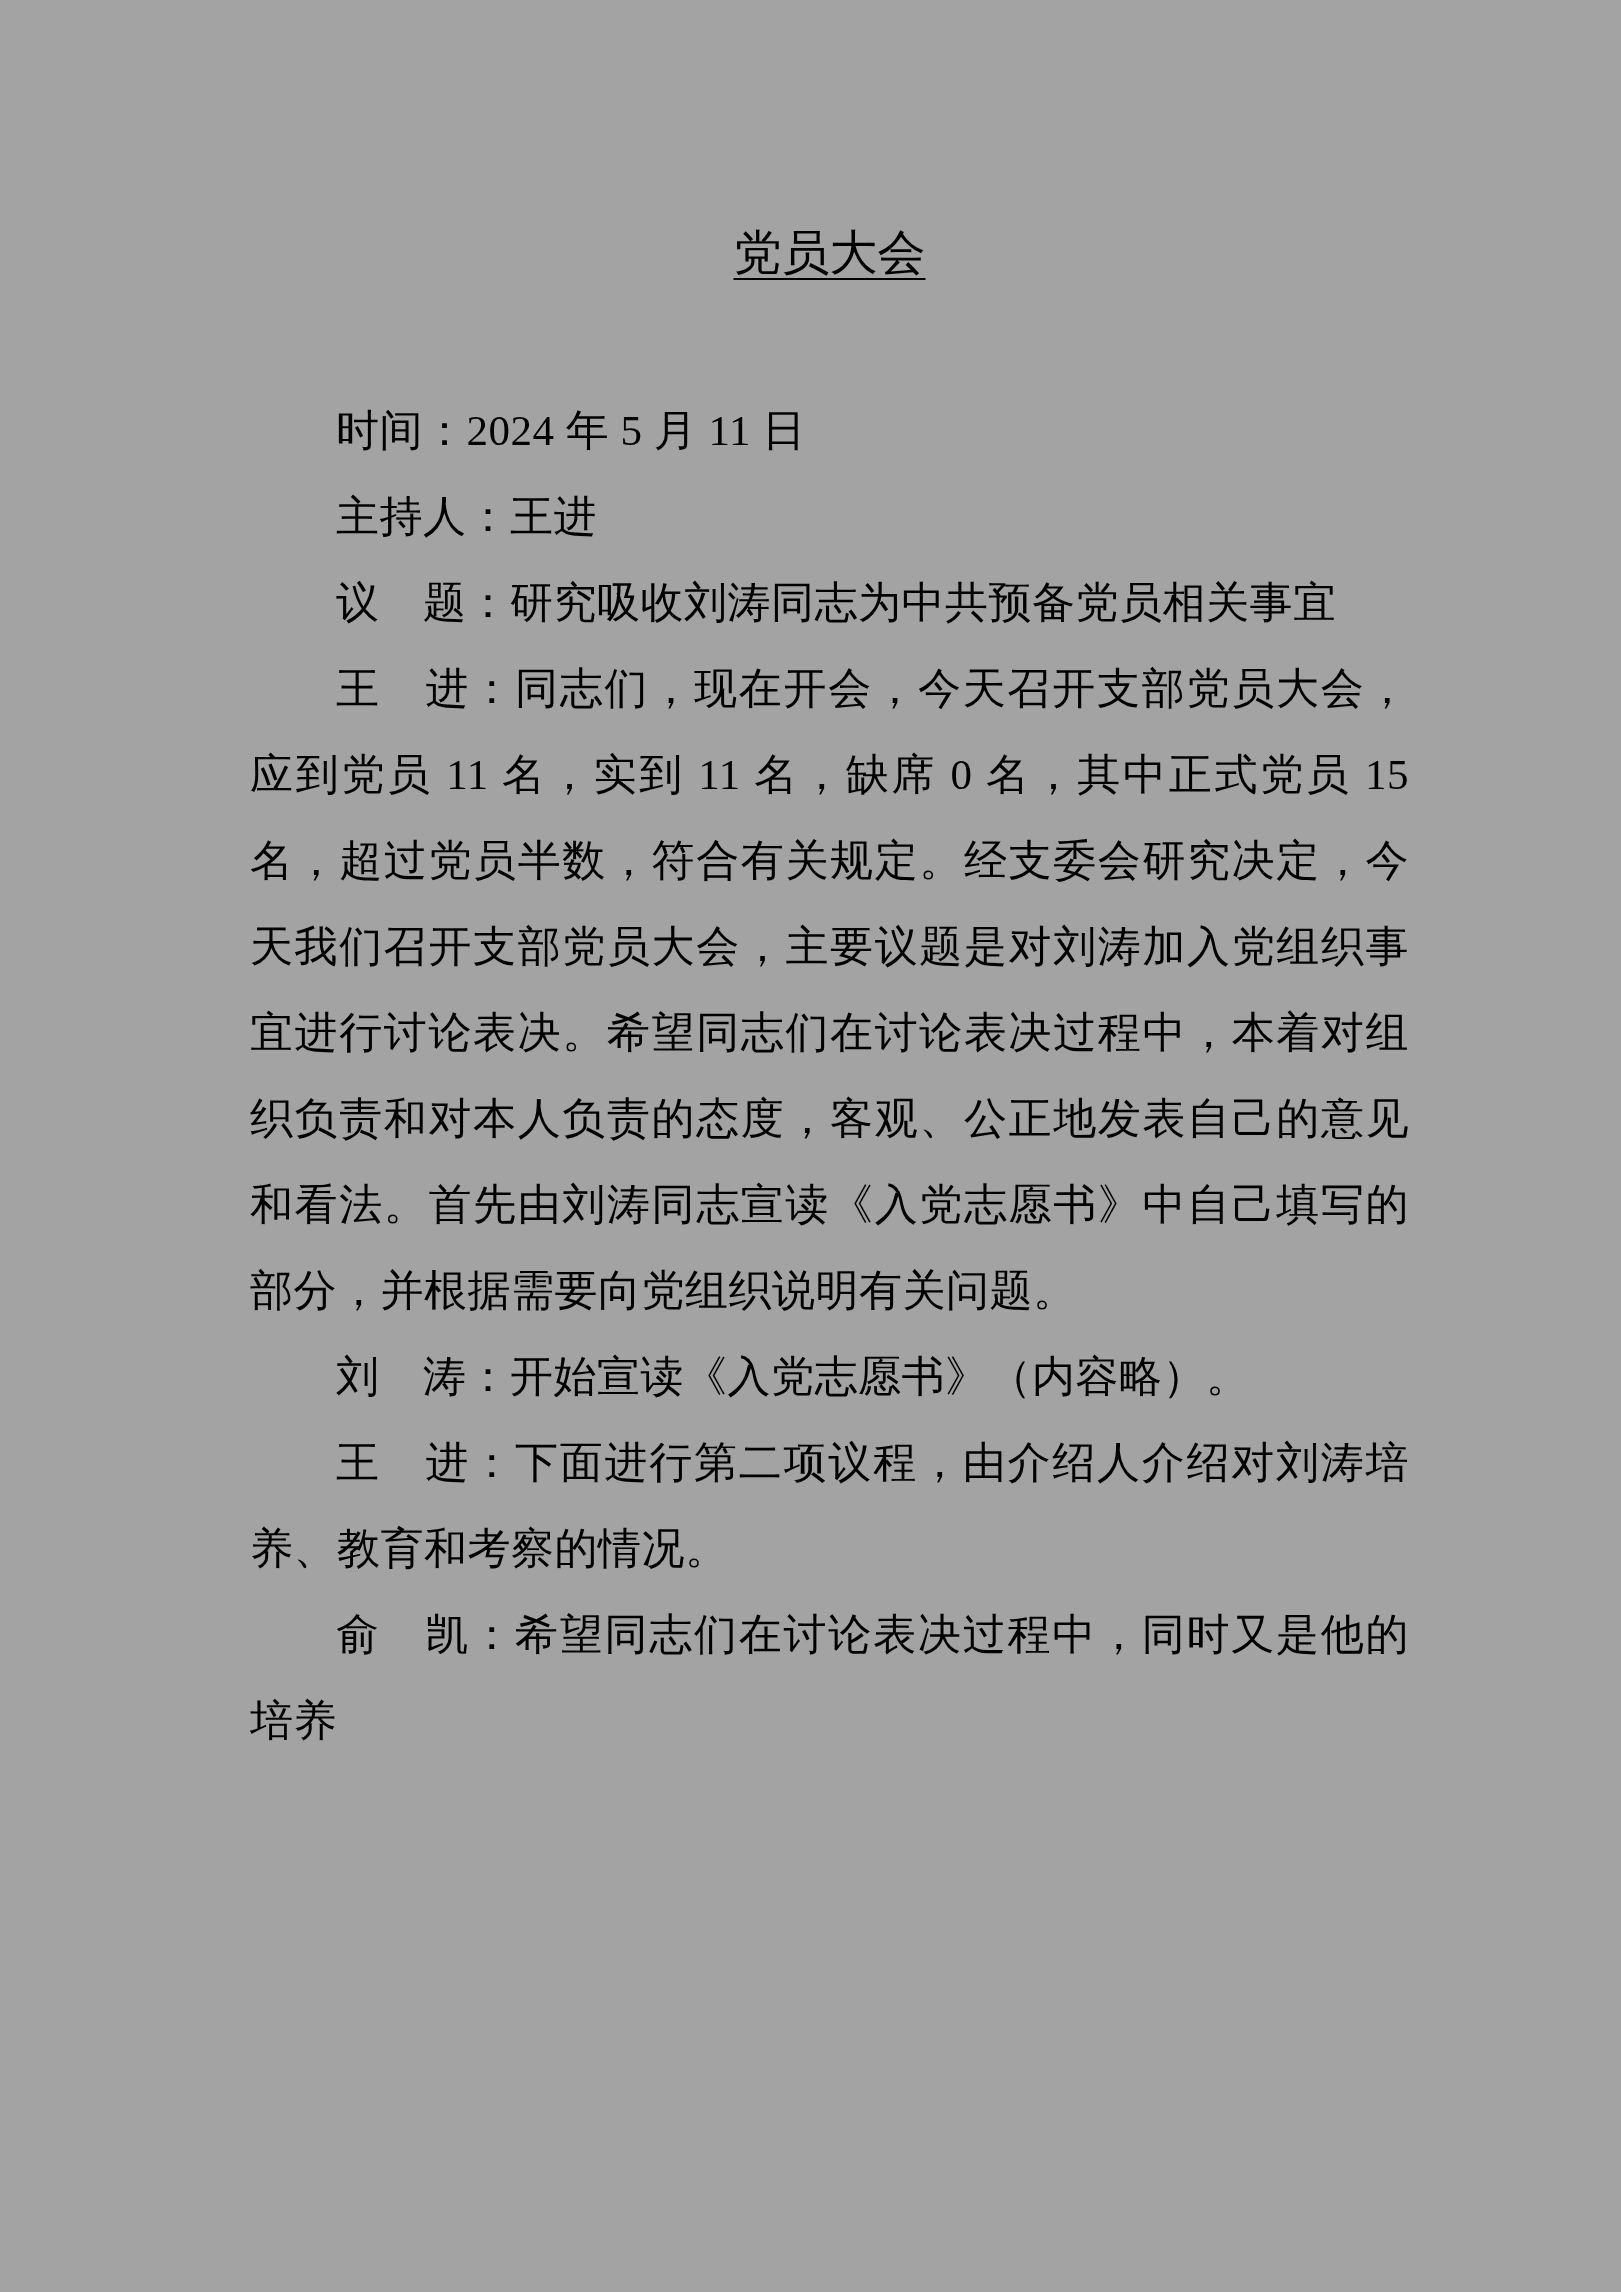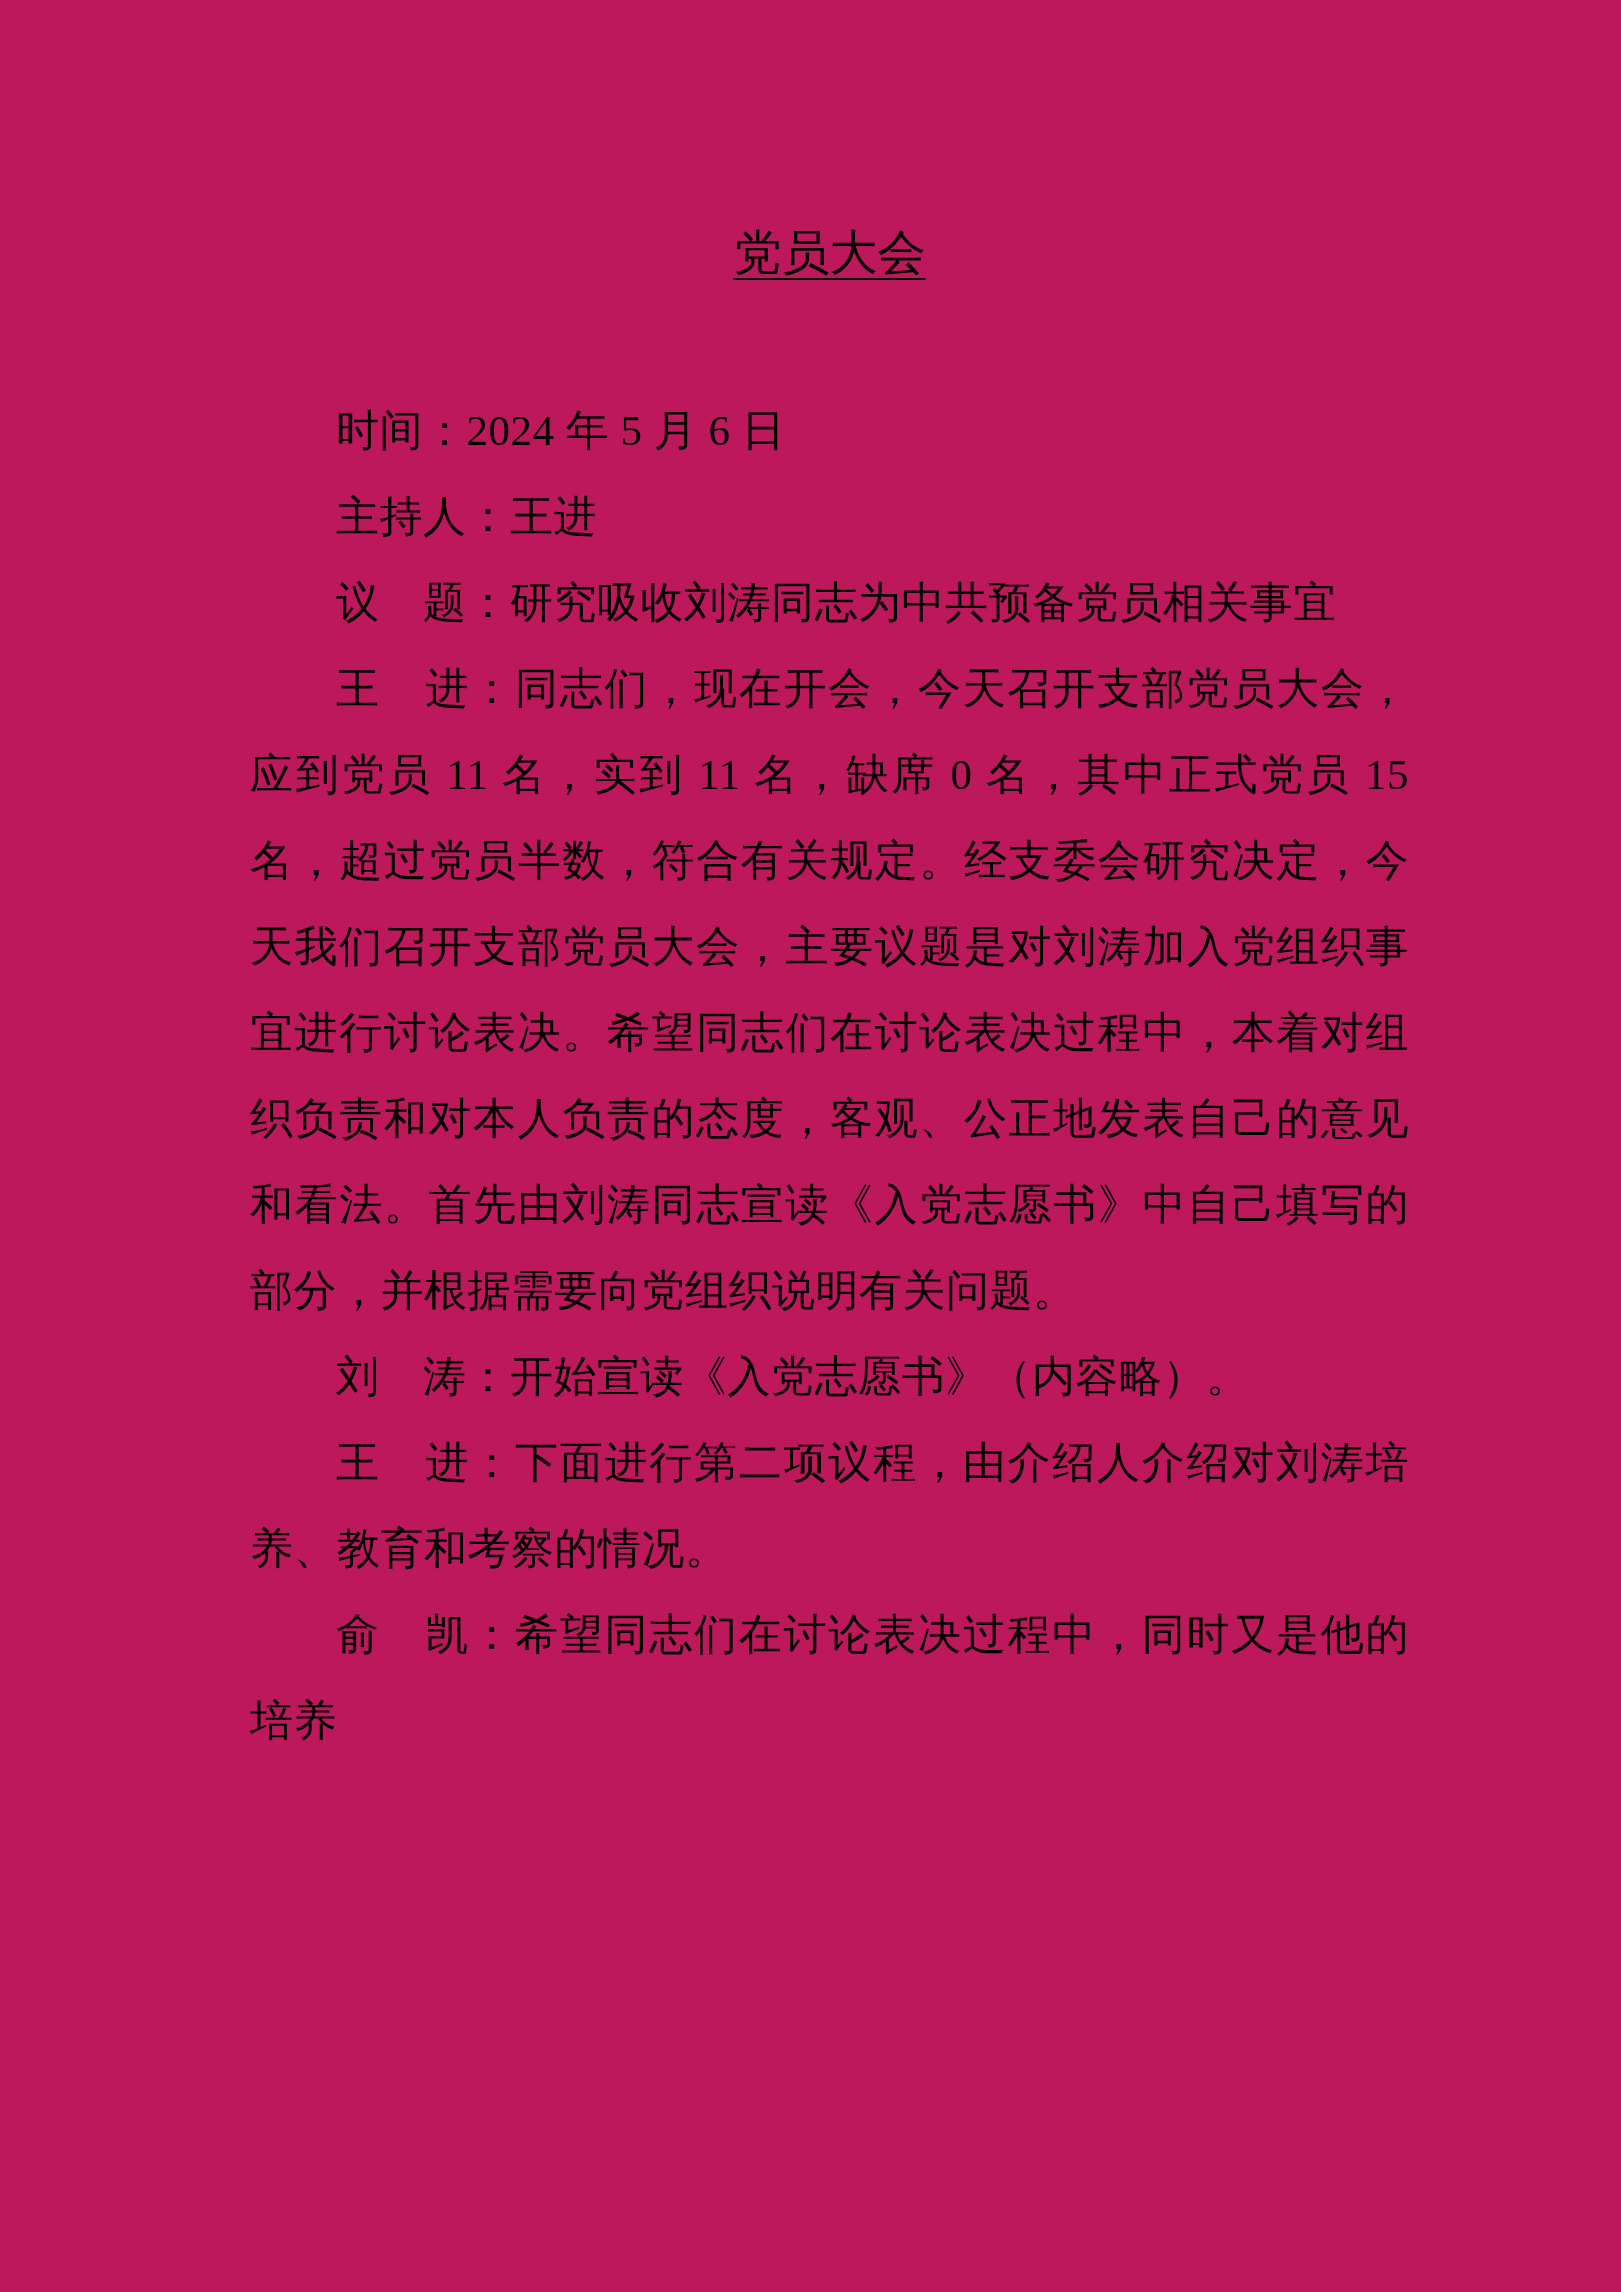--- a/index.html
+++ b/index.html
@@ -5,21 +5,21 @@
   * { box-sizing: border-box; }
   html, body {
     margin: 0;
     padding: 0;
     background: #ffffff;
   }
   .page {
     position: relative;
     width: 1621px;
     height: 2293px;
-    background: #be185d;
+    background: #a3a3a3;
     color: #000000;
     font-family: "Liberation Serif", "DejaVu Sans", sans-serif;
     overflow: hidden;
   }
   .content {
     position: absolute;
     left: 250px;
     top: 223px;
     width: 1159px;
   }
@@ -43,21 +43,21 @@
     word-break: break-all;
   }
 </style>
 </head>
 <body>
 
 <div class="page">
   <div class="content">
     <h1 class="doc-title">党员大会</h1>
 
-    <p class="doc-para">时间：2024 年 5 月 6 日</p>
+    <p class="doc-para">时间：2024 年 5 月 11 日</p>
     <p class="doc-para">主持人：王进</p>
     <p class="doc-para">议　题：研究吸收刘涛同志为中共预备党员相关事宜</p>
     <p class="doc-para">王　进：同志们，现在开会，今天召开支部党员大会，应到党员 11 名，实到 11 名，缺席 0 名，其中正式党员 15 名，超过党员半数，符合有关规定。经支委会研究决定，今天我们召开支部党员大会，主要议题是对刘涛加入党组织事宜进行讨论表决。希望同志们在讨论表决过程中，本着对组织负责和对本人负责的态度，客观、公正地发表自己的意见和看法。首先由刘涛同志宣读《入党志愿书》中自己填写的部分，并根据需要向党组织说明有关问题。</p>
     <p class="doc-para">刘　涛：开始宣读《入党志愿书》（内容略）。</p>
     <p class="doc-para">王　进：下面进行第二项议程，由介绍人介绍对刘涛培养、教育和考察的情况。</p>
     <p class="doc-para">俞　凯：希望同志们在讨论表决过程中，同时又是他的培养</p>
   </div>
 </div>
 
 

